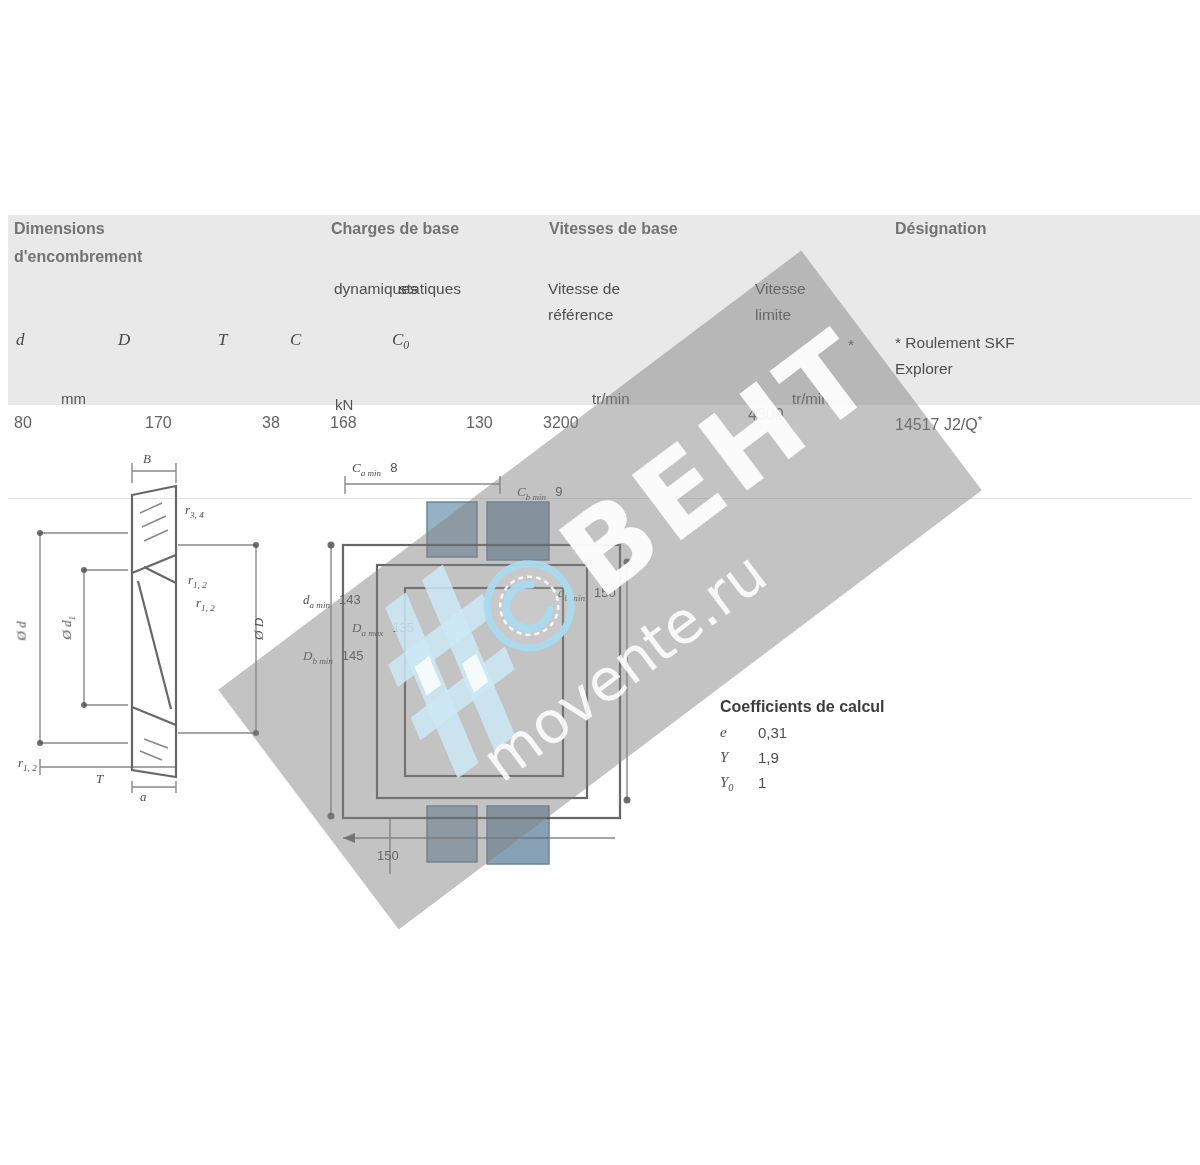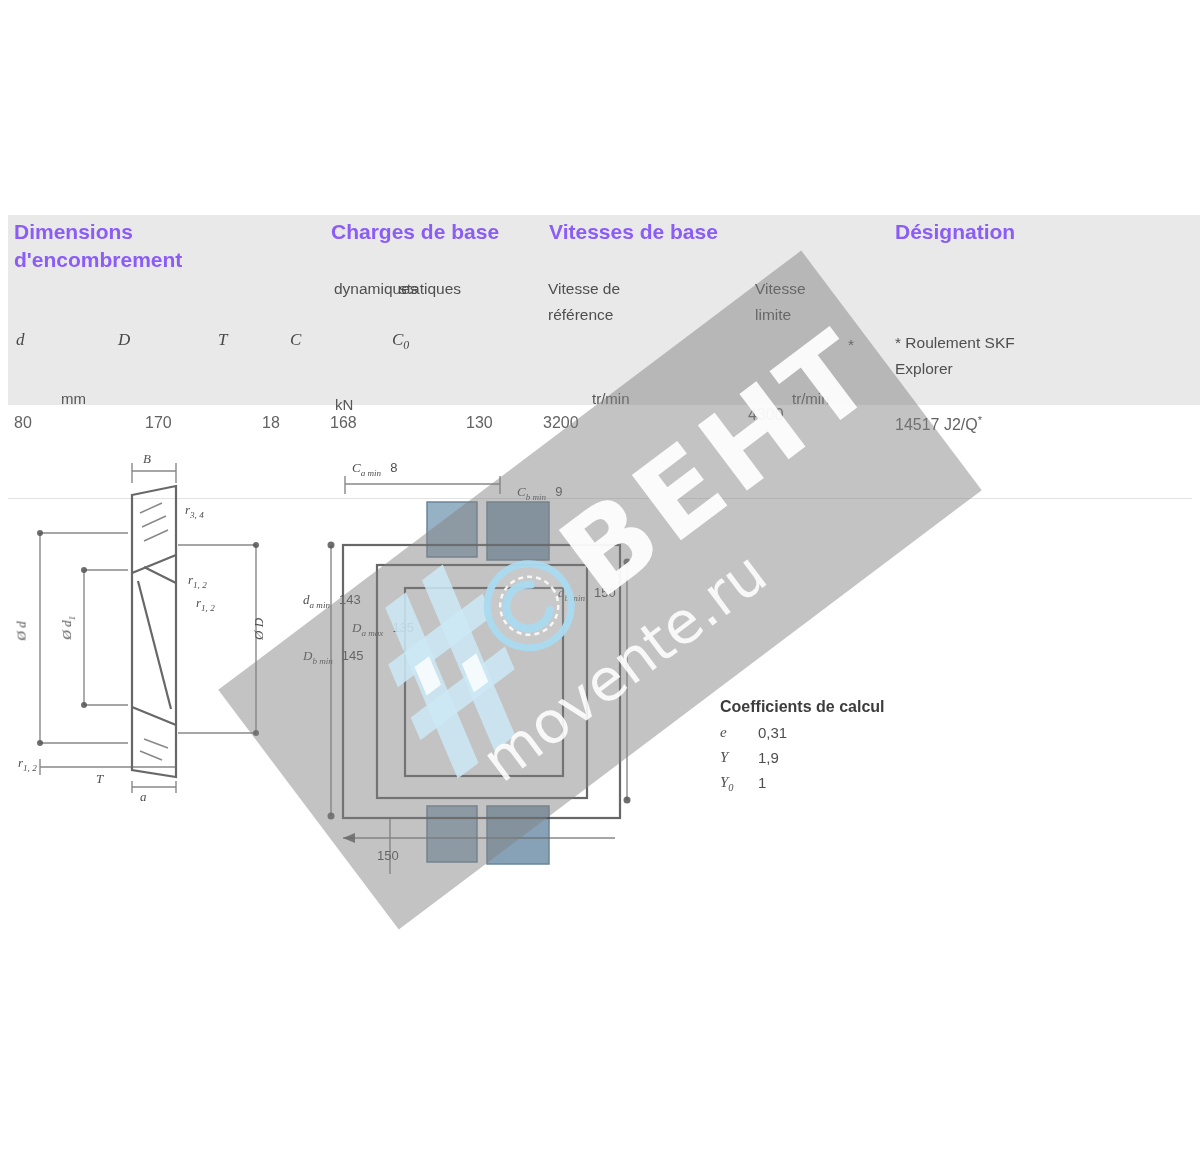--- a/index.html
+++ b/index.html
@@ -1,21 +1,21 @@
 <!DOCTYPE html>
 <html><head>
 <meta charset="utf-8">
 <style>
   html,body{margin:0;padding:0;background:#ffffff;}
   .page{position:relative;width:1200px;height:1165px;background:#fff;overflow:hidden;
         font-family:"Liberation Sans",sans-serif;}
   .band{position:absolute;left:8px;top:215px;width:1192px;height:190px;background:#e9e9e9;}
   .sep{position:absolute;left:8px;top:498px;width:1184px;height:1px;background:#e2e2e2;}
   .lbl{position:absolute;white-space:nowrap;color:#4f4f4f;filter:blur(0.45px);}
-  .h1{font-size:21px;font-weight:700;color:#8b5cf6;}
+  .h1{font-size:16px;font-weight:700;color:#737373;}
   .h2{font-size:15.5px;color:#4f4f4f;}
   .it{font-size:17px;font-family:"Liberation Serif",serif;font-style:italic;color:#474747;}
   .u{font-size:15px;color:#565656;margin-left:47px;}
   .v{font-size:16px;color:#636363;}
   .fig-lbl{font-size:13px;font-family:"Liberation Serif",serif;font-style:italic;color:#4e4e4e;}
   .fig-lbl .val{margin-left:9px;font-family:"Liberation Sans",sans-serif;font-style:normal;}
   .fig-lbl sub{font-size:70%;}
   .rot{transform:rotate(-90deg);}
   .fig{position:absolute;}
   .fig svg{filter:blur(0.5px);}
@@ -66,21 +66,21 @@
   <span class="lbl h2" style="left:895px;top:334px">* Roulement SKF</span>
   <span class="lbl h2" style="left:895px;top:360px">Explorer</span>
 
   <span class="lbl u" style="left:14px;top:390px">mm</span>
   <span class="lbl u" style="left:288px;top:396px">kN</span>
   <span class="lbl u" style="left:545px;top:390px">tr/min</span>
   <span class="lbl u" style="left:745px;top:390px">tr/min</span>
 
   <span class="lbl v" style="left:14px;top:414px">80</span>
   <span class="lbl v" style="left:145px;top:414px">170</span>
-  <span class="lbl v" style="left:262px;top:414px">18</span>
+  <span class="lbl v" style="left:262px;top:414px">38</span>
   <span class="lbl v" style="left:330px;top:414px">168</span>
   <span class="lbl v" style="left:466px;top:414px">130</span>
   <span class="lbl v" style="left:543px;top:414px">3200</span>
   <span class="lbl v" style="left:748px;top:406px">4300</span>
   <span class="lbl v" style="left:895px;top:414px"><span>14517 J2/Q</span><sup>*</sup></span>
 
   <div class="fig" style="left:10px;top:455px;width:290px;height:350px">
     <svg width="290" height="350" viewBox="0 0 290 350">
       <g stroke="#4d4d4d" stroke-width="2.2" fill="none" opacity="0.85">
 

